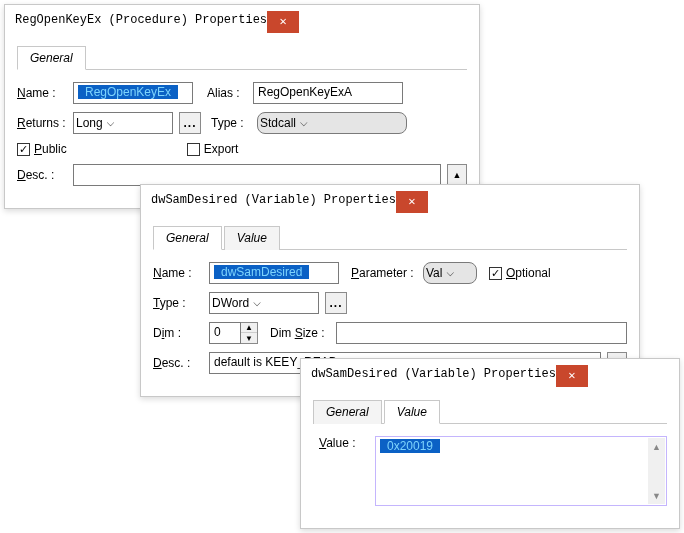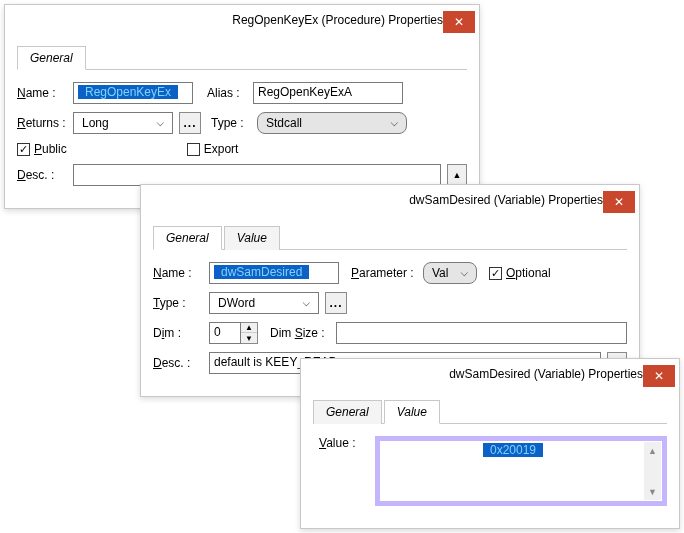--- a/index.html
+++ b/index.html
@@ -15,24 +15,25 @@
   }
   .dialog {
     position: absolute;
     border: 1px solid #c8c8c8;
     background: #fff;
     box-shadow: 0 2px 6px rgba(0,0,0,0.15);
   }
   .titlebar {
     display: flex;
     align-items: center;
-    justify-content: flex-end;
+    justify-content: flex-start;
     height: 30px;
     padding: 0 0 0 10px;
     background: #fff;
+    font-family: Liberation Mono, monospace;
   }
   .titlebar-title { font-size: 12px; color: #000; }
   .close-btn {
     width: 32px;
     height: 22px;
     background: #c9472c;
     color: #fff;
     display: flex;
     align-items: center;
     justify-content: center;
@@ -84,23 +85,22 @@
     background: #fff;
   }
   .sel-inner {
     background: #0b61c5;
     color: #7dd3fc;
     padding: 0 7px;
   }
   .combo {
     display: flex;
     align-items: center;
-    justify-content: space-between;
-    background: #fff;
-    padding: 0 8px;
+    background: #fff;
+    padding: 0 2px;
   }
   .combo.grey { background: #e5e5e5; border-radius: 8px; }
   .combo .caret {
     font-size: 10px;
     color: #444;
     margin-left: 4px;
   }
   .btn-ellipsis {
     width: 22px;
     height: 22px;
@@ -179,21 +179,21 @@
   }
   .scroll-track .arrow {
     height: 17px;
     display: flex;
     align-items: center;
     justify-content: center;
     font-size: 9px;
     color: #888;
     cursor: pointer;
   }
-  .blue-border { border: 5px solid #c4b5fd; text-align: center; }
+  .blue-border { border: 1px solid #c4b5fd; }
 </style>
 </head>
 <body>
 
 <div class="dialog" style="left:4px; top:4px; width:476px;">
   <div class="titlebar">
     <span class="titlebar-title">RegOpenKeyEx (Procedure) Properties</span>
     <div class="close-btn">
         <span>✕</span>
       </div>

